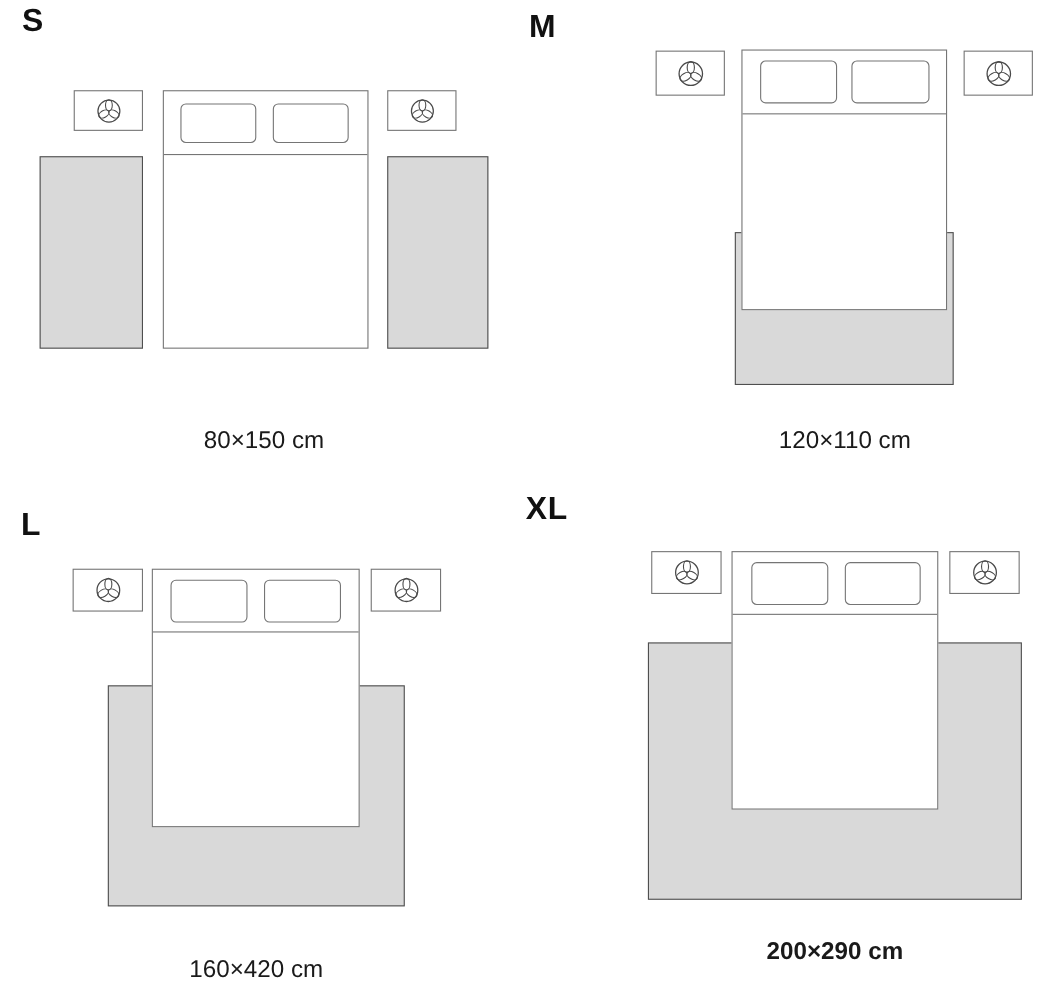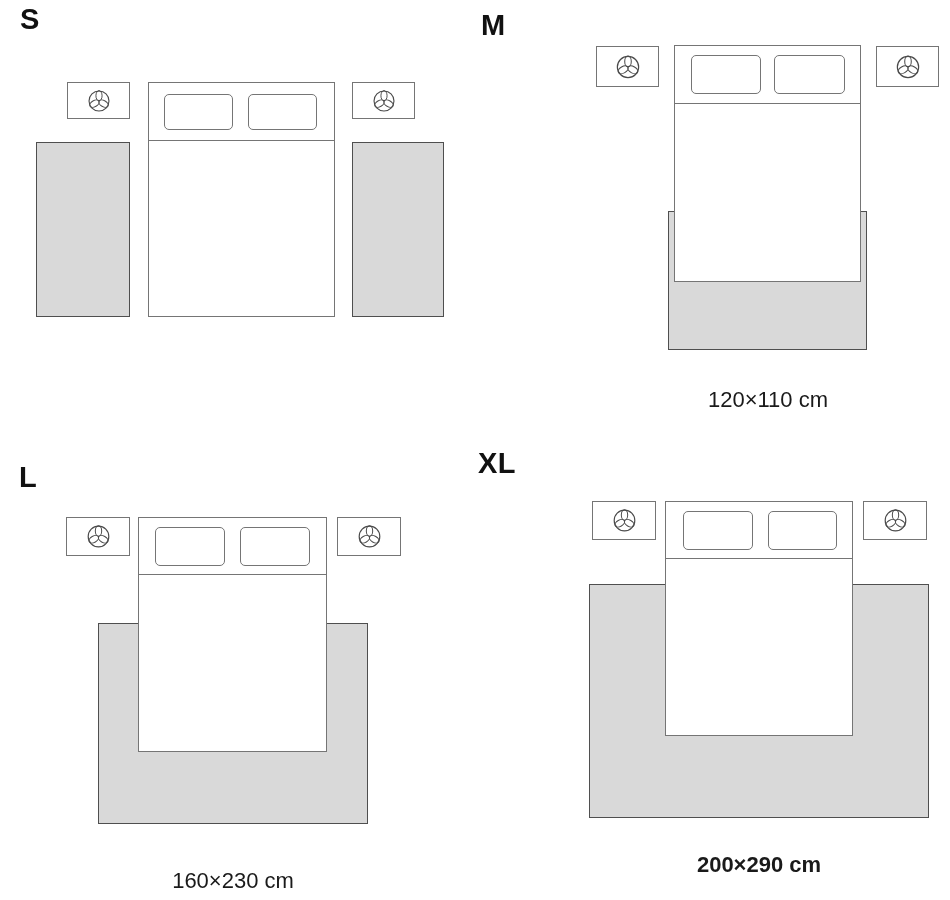--- a/index.html
+++ b/index.html
@@ -85,20 +85,21 @@
       <svg class="plant" viewBox="0 0 40 40" width="30" height="30">
         <circle cx="20" cy="20" r="13.3" fill="none" stroke="var(--icon-stroke)" stroke-width="1.5"></circle>
         <g fill="none" stroke="var(--icon-stroke)" stroke-width="1.3">
           <ellipse cx="20" cy="13" rx="4.1" ry="6.8"></ellipse>
           <ellipse cx="20" cy="13" rx="4.1" ry="6.8" transform="rotate(120 20 20)"></ellipse>
           <ellipse cx="20" cy="13" rx="4.1" ry="6.8" transform="rotate(240 20 20)"></ellipse>
         </g>
       </svg>
     </div>
 
+    <div class="caption" style="left:130px;top:387px;">80×150 cm</div>
   </section>
 
   <section class="panel p-m">
     <div class="size-label" style="left:6px;top:11px;">M</div>
 
     <div class="rug" style="left:193px;top:211px;width:199px;height:139px;"></div>
 
     <div class="nightstand" style="left:121px;top:46px;width:63px;height:41px;">
       <svg class="plant" viewBox="0 0 40 40" width="32" height="32">
         <circle cx="20" cy="20" r="13.3" fill="none" stroke="var(--icon-stroke)" stroke-width="1.5"></circle>
@@ -156,21 +157,21 @@
       <svg class="plant" viewBox="0 0 40 40" width="31" height="31">
         <circle cx="20" cy="20" r="13.3" fill="none" stroke="var(--icon-stroke)" stroke-width="1.5"></circle>
         <g fill="none" stroke="var(--icon-stroke)" stroke-width="1.3">
           <ellipse cx="20" cy="13" rx="4.1" ry="6.8"></ellipse>
           <ellipse cx="20" cy="13" rx="4.1" ry="6.8" transform="rotate(120 20 20)"></ellipse>
           <ellipse cx="20" cy="13" rx="4.1" ry="6.8" transform="rotate(240 20 20)"></ellipse>
         </g>
       </svg>
     </div>
 
-    <div class="caption" style="left:123px;top:418px;">160×230 cm</div>
+    <div class="caption" style="left:123px;top:418px;">160×420 cm</div>
   </section>
 
   <section class="panel p-xl">
     <div class="size-label" style="left:3px;top:15px;">XL</div>
 
     <div class="rug" style="left:114px;top:150px;width:340px;height:234px;"></div>
 
     <div class="nightstand" style="left:117px;top:67px;width:64px;height:39px;">
       <svg class="plant" viewBox="0 0 40 40" width="31" height="31">
         <circle cx="20" cy="20" r="13.3" fill="none" stroke="var(--icon-stroke)" stroke-width="1.5"></circle>

